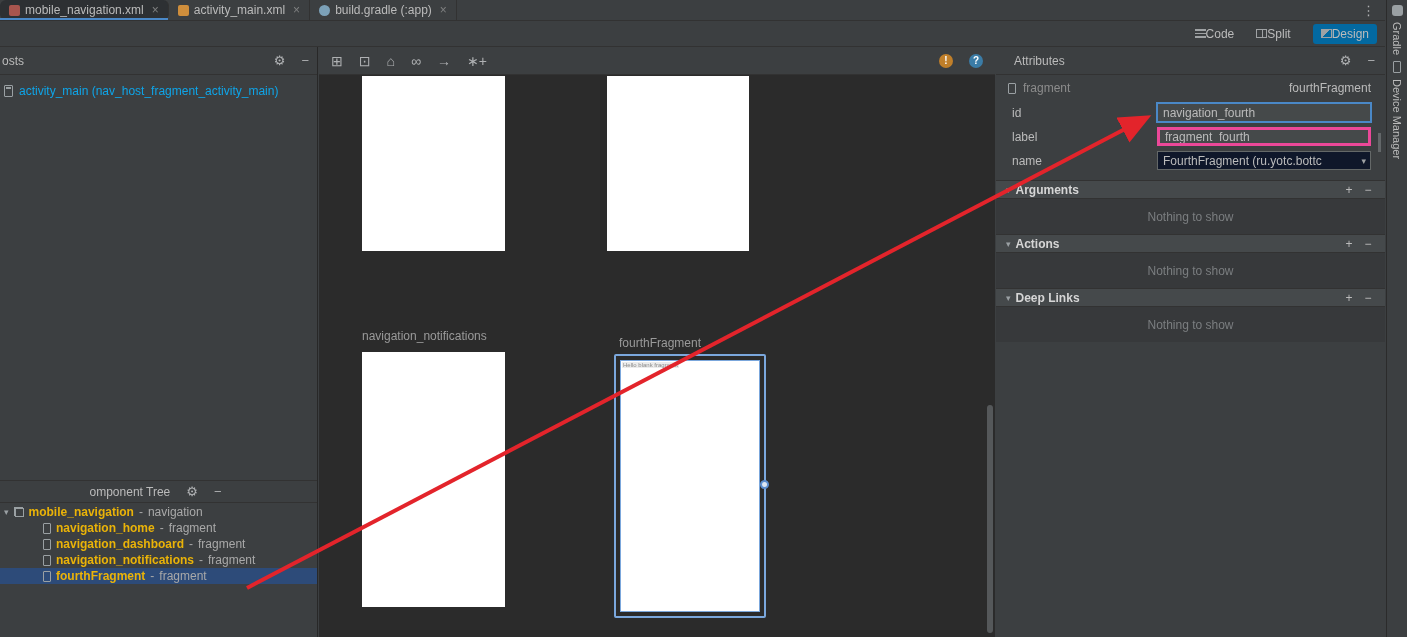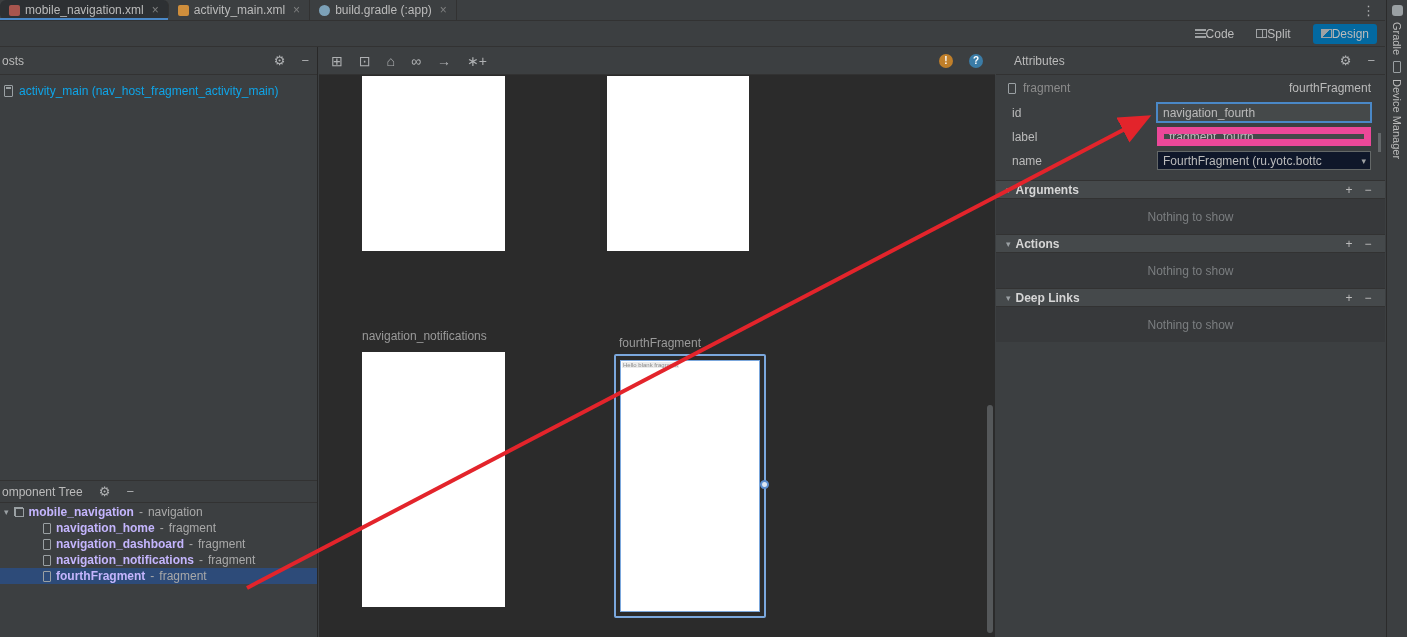--- a/index.html
+++ b/index.html
@@ -60,27 +60,27 @@
   }
   .panel-header .spacer { flex:1; }
   .hdr-icon { color:#afb1b3; font-size:13px; margin-left:16px; }
   #hosts-item { display:flex; align-items:center; gap:6px; padding:9px 6px 0 4px; color:#0ea5e9; }
   .activity-ic { width:9px; height:12px; border:1px solid #9aa0a3; border-radius:1px; position:relative; flex:0 0 auto; }
   .activity-ic::before { content:""; position:absolute; left:1px; right:1px; top:1px; height:2px; background:#9aa0a3; }
 
   #tree-header {
     position:absolute; left:0; right:0; top:433px; height:23px;
     display:flex; align-items:center; padding:0 8px 0 2px;
-    border-top:1px solid #323232; border-bottom:1px solid #323232; color:#bbbbbb;
+    border-top:1px solid #323232; border-bottom:1px solid #323232; color:#bbbbbb;justify-content:center;
   }
   #tree { position:absolute; left:0; right:0; top:457px; }
   .tree-row { height:16px; display:flex; align-items:center; gap:5px; padding-left:43px; }
   .tree-row.root { padding-left:4px; }
   .tree-row.selected { background:#2d4b79; }
-  .tree-row .name { font-weight:bold; color:#c4b5fd; }
+  .tree-row .name { font-weight:bold; color:#eab308; }
   .tree-row .sep, .tree-row .type { color:#a9a9a9; }
   .chev { color:#9aa0a3; font-size:9px; }
   .nav-ic { width:10px; height:10px; position:relative; flex:0 0 auto; }
   .nav-ic::before { content:""; position:absolute; left:0; top:0; width:7px; height:7px; border:1px solid #9aa0a3; }
   .nav-ic::after { content:""; position:absolute; right:0; bottom:0; width:7px; height:7px; border:1px solid #9aa0a3; background:#3c3f41; }
   .frag-ic { width:8px; height:11px; border:1px solid #9aa0a3; border-radius:1px; flex:0 0 auto; }
 
   
   #design-toolbar {
     position:absolute; left:319px; top:47px; width:676px; height:28px;
@@ -123,21 +123,21 @@
     background:#3c3f41; display:flex; flex-direction:column;
   }
   #attrs-header { height:28px; display:flex; align-items:center; padding:0 10px 0 18px; border-bottom:1px solid #323232; flex:0 0 auto; }
   #attrs-header .spacer { flex:1; }
   .comp-row { height:26px; display:flex; align-items:center; gap:7px; padding:0 14px 0 12px; flex:0 0 auto; }
   .comp-type { color:#8c8c8c; }
   .comp-name { margin-left:auto; color:#bbbbbb; }
   .field-row { height:24px; position:relative; display:flex; align-items:center; padding-left:16px; flex:0 0 auto; }
   .field-input {
     position:absolute; left:161px; top:2px; width:214px; height:19px;
-    background:#45494a; border:7px solid #ec4899; color:#bbbbbb;
+    background:#45494a; border:3px solid #ec4899; color:#bbbbbb;
     font-size:12px; padding:0 5px; font-family:"Liberation Sans", sans-serif;
   }
   .field-input.focused { border:2px solid #4a88c7; left:160px; width:216px; height:21px; top:1px; }
   .dropdown {
     position:absolute; left:161px; top:2px; width:214px; height:19px;
     background:#0f172a; border:1px solid #646868; color:#bbbbbb;
     display:flex; align-items:center; padding:0 4px 0 5px; white-space:nowrap; overflow:hidden;
   }
   .dd-arrow { margin-left:auto; color:#9fa2a4; font-size:9px; }
   .attrs-gap { height:7px; flex:0 0 auto; }

